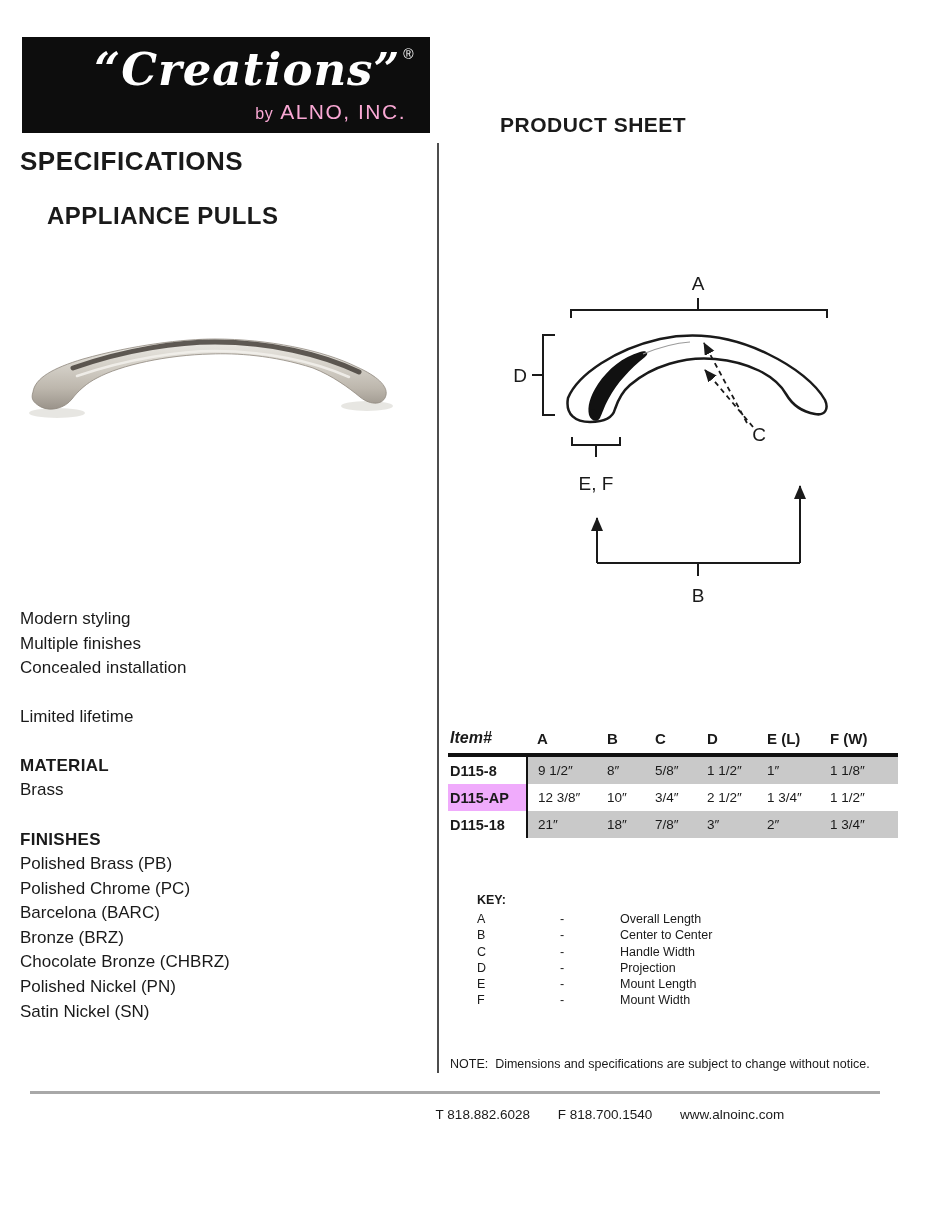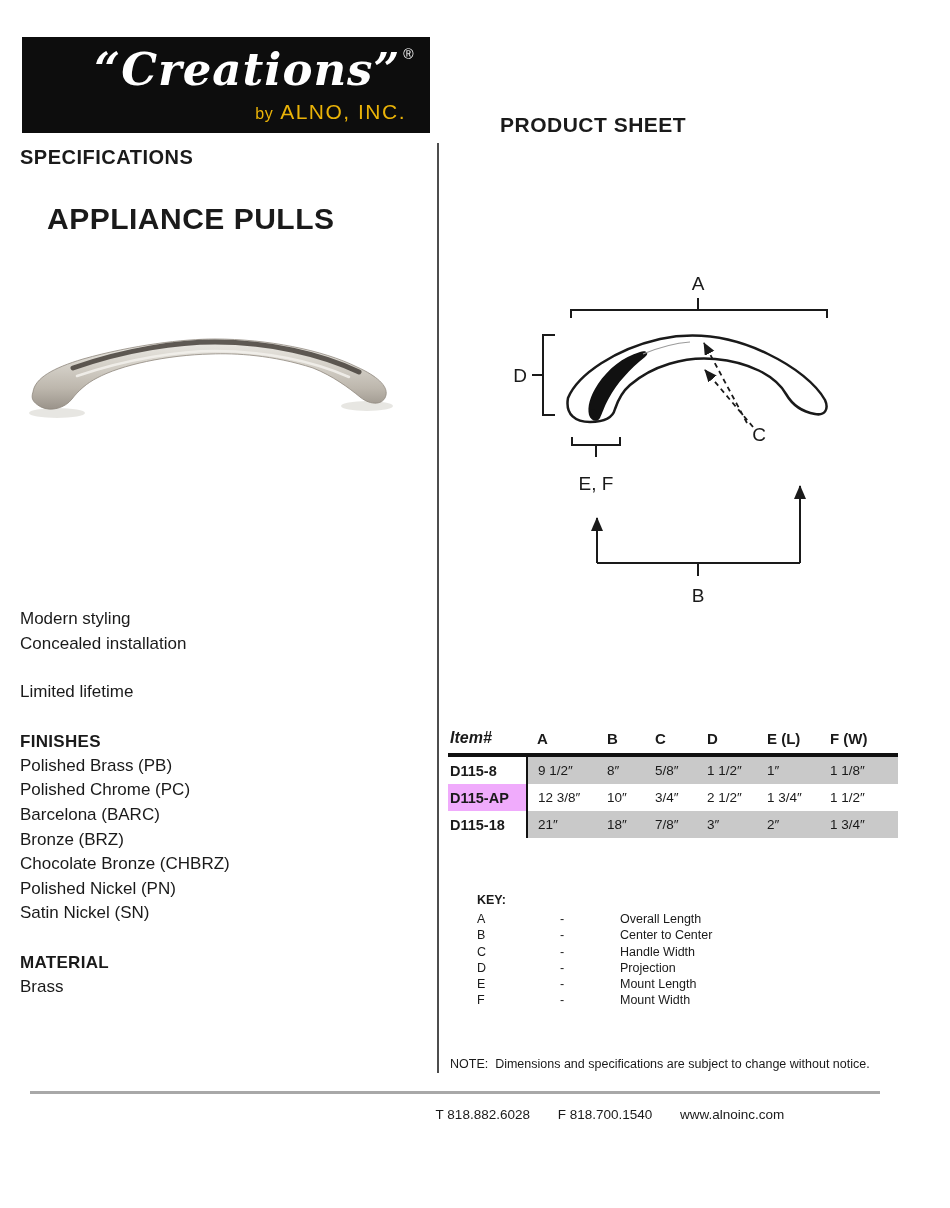--- a/index.html
+++ b/index.html
@@ -9,25 +9,25 @@
   }
   
   .logo-box{position:absolute;left:22px;top:37px;width:408px;height:96px;background:#0d0d0d;}
   .logo-script{
     position:absolute;left:0;right:0;top:6px;text-align:center;padding-left:56px;
     font-family:"DejaVu Serif",serif;font-style:italic;font-weight:bold;
     font-size:45px;color:#ffffff;white-space:nowrap;letter-spacing:1px;
   }
   .logo-reg{font-family:"Liberation Sans",sans-serif;font-style:normal;font-weight:normal;
     font-size:14px;vertical-align:26px;margin-left:3px;letter-spacing:0;}
-  .logo-byline{position:absolute;right:24px;bottom:9px;color:#eab308;font-size:21px;letter-spacing:1.5px;white-space:nowrap;}
+  .logo-byline{position:absolute;right:24px;bottom:9px;color:#f9a8d4;font-size:21px;letter-spacing:1.5px;white-space:nowrap;}
   .logo-byline .by{font-size:16px;margin-right:7px;letter-spacing:0.5px;}
   
-  .spec-label{position:absolute;left:20px;top:146px;font-size:20px;font-weight:bold;letter-spacing:0.5px;text-align:center;}
-  .product-title{position:absolute;left:47px;top:202px;font-size:30px;font-weight:bold;letter-spacing:0.5px;}
+  .spec-label{position:absolute;left:20px;top:146px;font-size:26px;font-weight:bold;letter-spacing:0.5px;text-align:center;}
+  .product-title{position:absolute;left:47px;top:202px;font-size:24px;font-weight:bold;letter-spacing:0.5px;}
   .photo{position:absolute;left:15px;top:328px;}
   .text-sections{position:absolute;left:20px;top:607px;width:400px;}
   .section{margin-bottom:24px;}
   .section h3{margin:0;font-size:17px;line-height:25px;font-weight:bold;letter-spacing:0.3px;}
   .section .item{font-size:17px;line-height:24.6px;}
   
   .divider-v{position:absolute;left:437px;top:143px;width:2px;height:930px;background:#4d4d4d;}
   
   .ps-header{position:absolute;left:500px;top:113px;font-size:21px;font-weight:bold;letter-spacing:0.5px;}
   .diagram{position:absolute;left:480px;top:260px;}
@@ -76,38 +76,39 @@
   <ellipse cx="42" cy="85" rx="28" ry="5" fill="#dddbd5" opacity="0.7"></ellipse>
   <ellipse cx="352" cy="78" rx="26" ry="5" fill="#dddbd5" opacity="0.7"></ellipse>
   <path fill="url(#metal)" stroke="#8f887e" stroke-width="0.8" d="M18,64 C20,50 38,40 68,31 C118,17 168,11 200,11 C252,11 308,22 342,39 C362,48 373,58 371,67 C369,77 356,78 345,69 C334,60 318,48 298,40 C258,27 220,25 196,26 C152,27 106,37 82,50 C72,55 63,63 57,71 C50,80 36,84 26,79 C17,74 16,70 18,64 Z"></path>
   <path fill="none" stroke="#45403a" stroke-width="5" stroke-linecap="round" opacity="0.85" d="M58,40 C112,21 164,14 200,14 C254,14 306,26 344,44"></path>
   <path fill="none" stroke="#f2f0eb" stroke-width="2.5" stroke-linecap="round" opacity="0.9" d="M62,48 C115,30 166,23 200,23 C250,23 298,33 334,49"></path>
 </svg>
 
 <div class="text-sections">
   <div class="section">
     <div class="item">Modern styling</div>
+    <div class="item">Multiple finishes</div>
     <div class="item">Concealed installation</div>
   </div>
   <div class="section">
     <div class="item">Limited lifetime</div>
+  </div>
+  <div class="section">
+    <h3>MATERIAL</h3>
+    <div class="item">Brass</div>
   </div>
   <div class="section">
     <h3>FINISHES</h3>
     <div class="item">Polished Brass (PB)</div>
     <div class="item">Polished Chrome (PC)</div>
     <div class="item">Barcelona (BARC)</div>
     <div class="item">Bronze (BRZ)</div>
     <div class="item">Chocolate Bronze (CHBRZ)</div>
     <div class="item">Polished Nickel (PN)</div>
     <div class="item">Satin Nickel (SN)</div>
-  </div>
-  <div class="section">
-    <h3>MATERIAL</h3>
-    <div class="item">Brass</div>
   </div>
 </div>
 
 <div class="divider-v"></div>
 
 <div class="ps-header">PRODUCT SHEET</div>
 
 <svg class="diagram" width="460" height="360" viewBox="0 0 460 360">
   <defs>
     <marker id="arrow" markerWidth="9" markerHeight="8" refX="6.5" refY="3" orient="auto">

